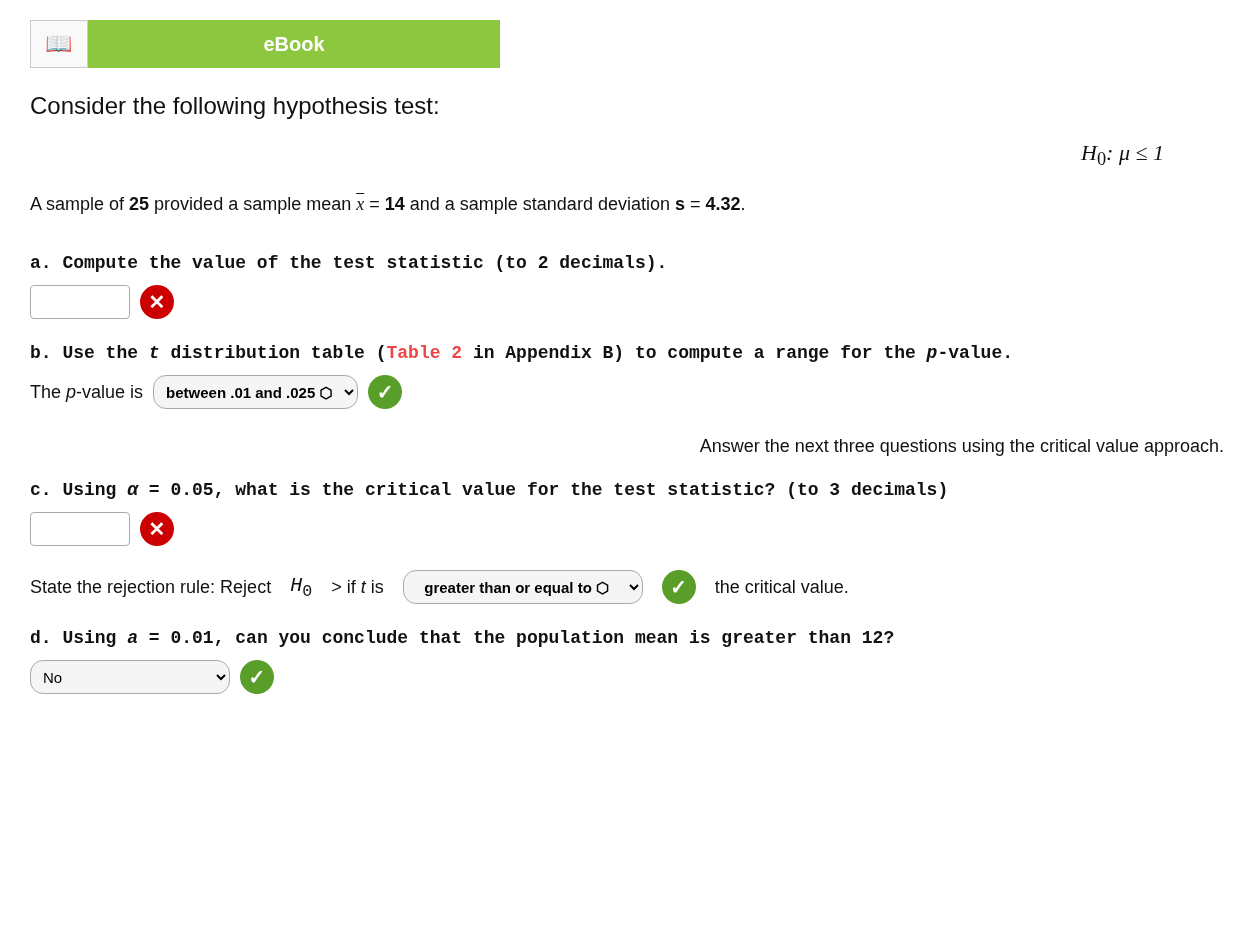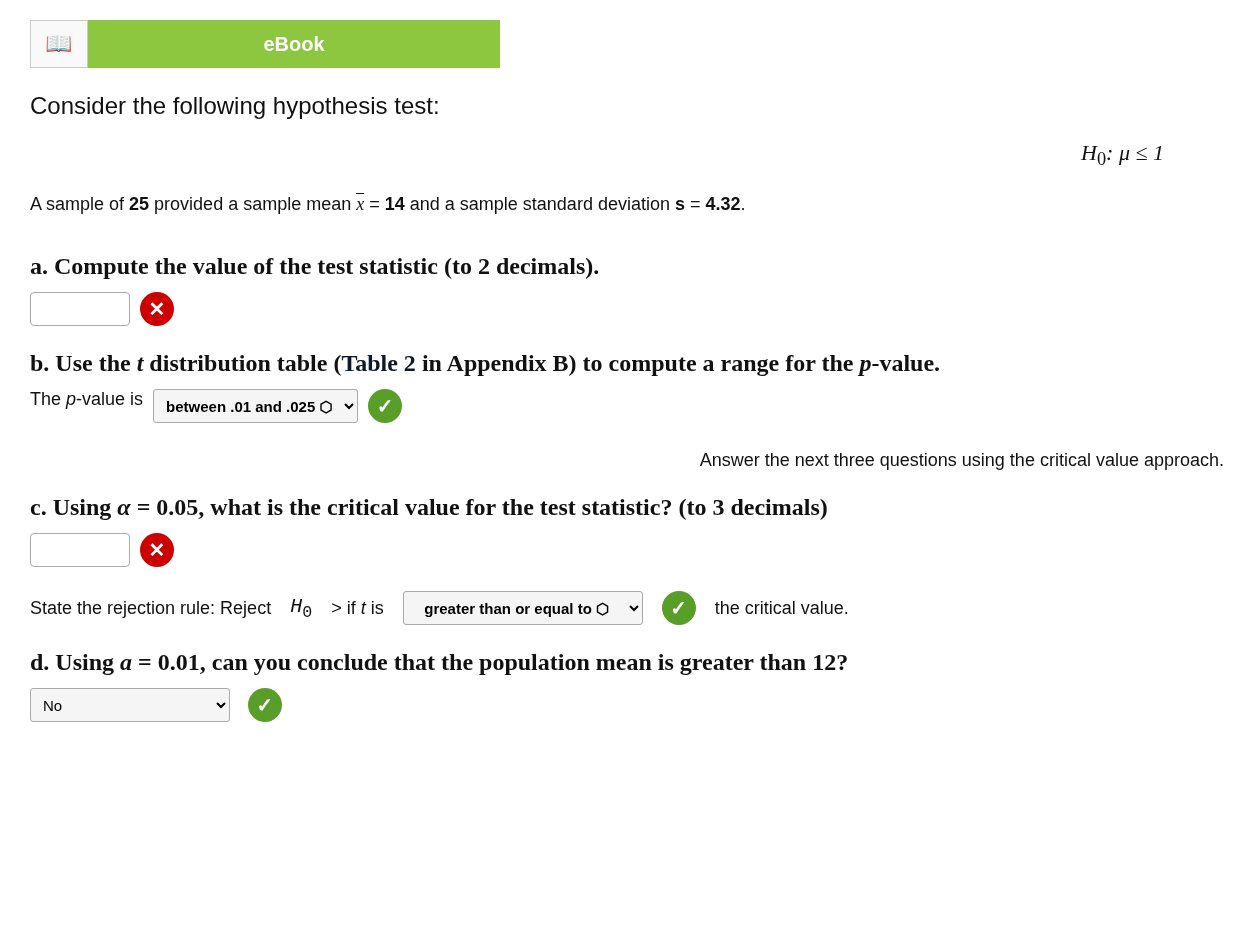--- a/index.html
+++ b/index.html
@@ -66,22 +66,22 @@
 
     
     .sample-info {
       font-family: Arial, sans-serif;
       font-size: 18px;
       margin-bottom: 38px;
     }
 
     
     .question-label {
-      font-family: Liberation Serif, serif;
-      font-size: 24px;
+      font-family: Liberation Mono, monospace;
+      font-size: 18px;
       font-weight: bold;
       margin-bottom: 12px;
     }
 
     
     .input-row {
       display: flex;
       align-items: center;
       gap: 10px;
       margin-bottom: 24px;
@@ -118,33 +118,33 @@
       justify-content: center;
       color: #fff;
       font-size: 20px;
       font-weight: bold;
       flex-shrink: 0;
     }
 
     
     .dropdown-row {
       display: flex;
-      align-items: flex-start;
+      align-items: center;
       gap: 10px;
       margin-bottom: 24px;
       flex-wrap: wrap;
     }
     .pvalue-label {
       font-family: Arial, sans-serif;
       font-size: 18px;
     }
     .styled-select {
       height: 34px;
       border: 1px solid #aaa;
-      border-radius: 3px;
+      border-radius: 13px;
       font-size: 15px;
       font-family: Arial, sans-serif;
       font-weight: bold;
       padding: 0 8px;
       background: #f5f5f5;
       cursor: pointer;
       min-width: 200px;
     }
 
     
@@ -163,29 +163,29 @@
       gap: 19px;
       margin-bottom: 24px;
       flex-wrap: wrap;
       font-family: Arial, sans-serif;
       font-size: 18px;
       line-height: 1.5;
     }
 
     
     a.table-link {
-      color: #0f172a;
+      color: #ef4444;
       text-decoration: none;
     }
 
     
     .no-select-row {
       display: flex;
       align-items: flex-end;
-      gap: 18px;
+      gap: 10px;
       margin-bottom: 16px;
     }
   </style>
 </head>
 <body>
 
 <div class="ebook-header">
   <div class="ebook-icon-box">
     <span>📖</span>
   </div>

